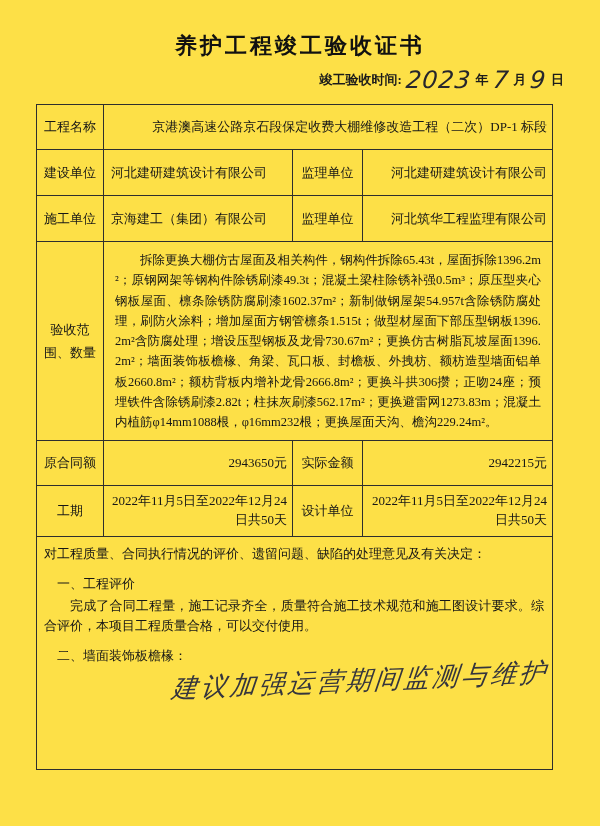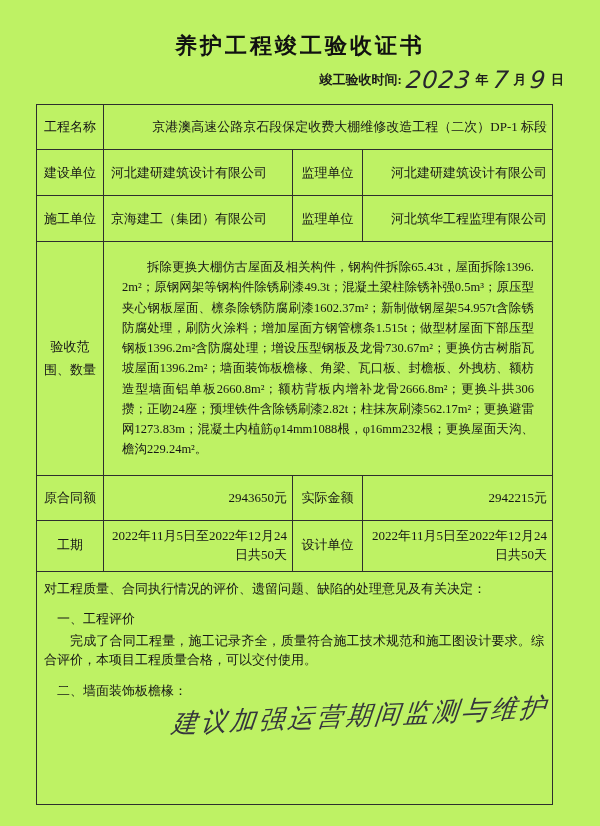--- a/index.html
+++ b/index.html
@@ -1,18 +1,18 @@
 <!DOCTYPE html>
 <html><head>
 <meta charset="utf-8">
 <style>
   html,body{margin:0;padding:0;background:#ffffff;}
   .page{
     width:600px;height:826px;position:relative;overflow:hidden;
-    background:#bef264;color:#1b1b1b;
+    background:#fde047;color:#1b1b1b;
     font-family:"Liberation Serif","DejaVu Serif",serif;
   }
   .doc-title{
     margin:0;padding-top:31px;text-align:center;
     font-size:22px;font-weight:bold;letter-spacing:3px;color:#111;
   }
   .date-line{
     margin-top:7px;padding-right:36px;text-align:right;
     font-size:13px;font-weight:bold;height:30px;white-space:nowrap;
   }
@@ -36,21 +36,21 @@
   td.val-l{text-align:left;padding-left:7px;}
   tr.r1 td{height:40px;}
   tr.r2 td,tr.r3 td{height:41px;}
   tr.r4 td{height:192px;}
   tr.r5 td{height:40px;}
   tr.r6 td{height:46px;line-height:1.45;}
   tr.r7 td{height:222px;vertical-align:top;padding:6px 8px 4px 7px;}
   .scope-label{width:58px;margin:0 auto;line-height:1.8;text-align:center;}
   .scope-text{
     font-size:12.5px;line-height:1.62;text-align:justify;
-    text-indent:2em;margin:11px;padding:2px 2px;
+    text-indent:2em;margin:4px;padding:2px 2px;
   }
   .eval-heading{margin:2px 0 12px 0;font-size:13px;font-family:Liberation Mono, monospace;}
   .eval-sec-title{margin:12px 0 2px 0;font-size:13px;text-indent:1em;}
   .eval-body{margin:3px 0;font-size:13px;text-indent:2em;text-align:justify;line-height:1.5;}
   .handwritten-note{
     margin-top:12px;padding-left:128px;
     font-family:"DejaVu Sans",sans-serif;font-style:italic;
     font-size:26px;letter-spacing:3px;color:#35353d;
     transform:rotate(-2.5deg) skewX(-8deg);transform-origin:left center;
     white-space:nowrap;

